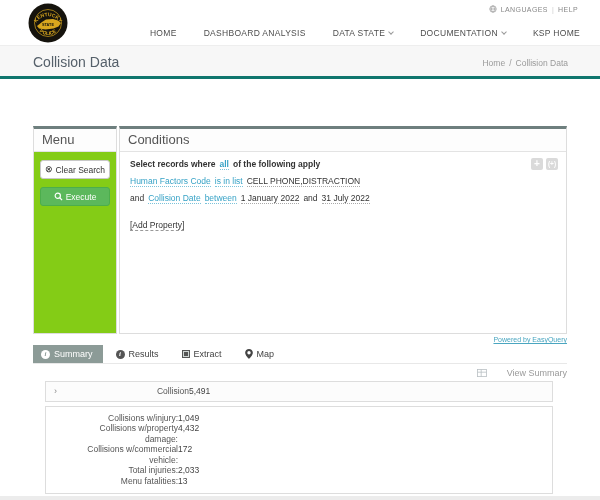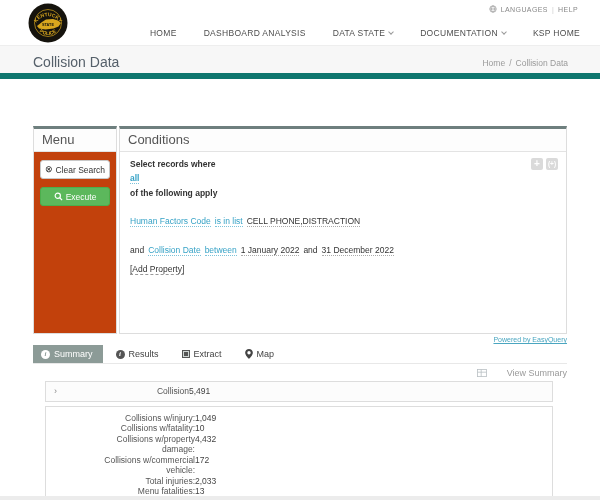--- a/index.html
+++ b/index.html
@@ -9,43 +9,43 @@
   
   .topbar { position:relative; height:46px; background:#fff; border-bottom:1px solid #eee; }
   .logo { position:absolute; left:28px; top:3px; width:40px; height:40px; }
   .util-links { position:absolute; right:22px; top:5px; font-size:7px; color:#888; letter-spacing:.4px; display:flex; align-items:center; gap:4px; }
   .util-links .sep { color:#ccc; }
   .main-nav { position:absolute; right:20px; bottom:7px; display:flex; gap:27px; font-size:8.5px; color:#4d4d4d; letter-spacing:.3px; }
   .main-nav .nav-item { display:flex; align-items:center; gap:4px; cursor:pointer; white-space:nowrap; }
   .caret { display:inline-block; width:4px; height:4px; border-right:1px solid #999; border-bottom:1px solid #999; transform:rotate(45deg); margin-top:-2px; }
 
   
-  .band { position:relative; height:33px; background:#f7f7f7; border-bottom:6px solid #0f766e; }
+  .band { position:relative; height:33px; background:#f7f7f7; border-bottom:3px solid #0f766e; }
   .band .title { position:absolute; left:33px; top:8px; font-size:14px; color:#55606a; }
   .band .crumbs { position:absolute; right:32px; top:12px; font-size:8.5px; color:#9a9a9a; display:flex; gap:4px; }
 
   
   .panels { position:absolute; left:33px; top:126px; width:534px; height:208px; display:flex; gap:2px; }
-  .panel { border:1px solid #ddd; border-top:3px solid #6e7f7e; background:#c2410c; }
+  .panel { border:1px solid #ddd; border-top:3px solid #6e7f7e; background:#84cc16; }
   .panel-menu { width:84px; flex:0 0 84px; }
   .panel-cond { flex:1; background:#fff; position:relative; }
   .panel-head { font-size:13px; color:#555; padding:3px 8px 4px 8px; border-bottom:1px solid #e3e3e3; background:#fdfdfd; }
   .menu-body { padding:8px 6px; display:flex; flex-direction:column; gap:8px; }
   .btn { display:flex; align-items:center; justify-content:center; gap:3px; height:19px; border-radius:3px; font-size:8.5px; cursor:pointer; }
   .btn-clear { background:#fff; border:1px solid #c8c8c8; color:#333; }
   .btn-exec { background:#5cb85c; border:1px solid #4cae4c; color:#fff; }
   .clear-glyph { font-size:9px; color:#222; line-height:1; }
 
   .cond-body { position:relative; padding:7px 10px; font-size:8.5px; color:#333; }
   .cond-line { margin-bottom:6px; display:flex; flex-wrap:wrap; gap:4px; align-items:baseline; }
-  .cond-intro { font-weight:bold;flex-direction:column; }
+  .cond-intro { font-weight:bold; }
   .lnk { color:#36a2c6; border-bottom:1px dotted #7cc3da; cursor:pointer; }
-  .val { color:#333; border-bottom:1px dotted #aaa; cursor:pointer;margin-top:12px; }
+  .val { color:#333; border-bottom:1px dotted #aaa; cursor:pointer; }
   .plain { color:#333; }
-  .addprop { margin-top:8px; font-size:8.5px; color:#333; }
+  .addprop { margin-top:16px; font-size:8.5px; color:#333; }
   .addprop span { border-bottom:1px dashed #999; cursor:pointer; }
   .cond-tools { position:absolute; right:8px; top:6px; display:flex; gap:3px; }
   .icon-btn { width:12px; height:12px; background:#dadada; border-radius:2px; color:#fff; font-weight:bold; display:flex; align-items:center; justify-content:center; cursor:pointer; }
   .icon-btn.plus { font-size:10px; line-height:1; }
   .icon-btn.group { font-size:6.5px; line-height:1; }
 
   .powered { position:absolute; left:33px; top:336px; width:534px; text-align:right; font-size:7px; }
   .powered a { color:#4aa6c0; text-decoration:underline; cursor:pointer; }
 
   
@@ -57,21 +57,21 @@
   .sq-icon { width:8px; height:8px; background:#555; box-shadow:inset 0 0 0 1px #555, inset 0 0 0 2px #cfd6d4; }
 
   
   .viewsum { position:absolute; right:33px; top:368px; font-size:9px; color:#9a9a9a; display:flex; align-items:center; gap:20px; cursor:pointer; }
   .sumtable { position:absolute; left:45px; top:381px; width:508px; }
   .sbox { border:1px solid #ddd; background:#fcfcfc; padding:4px 8px; }
   .sbox.detail { background:#fff; margin-top:4px; padding:6px 8px 7px 8px; }
   .srow { display:flex; align-items:baseline; font-size:8.5px; line-height:10.5px; }
   .srow .chev { width:10px; color:#888; font-size:9px; cursor:pointer; }
   .srow .lbl { width:125px; color:#555;text-align:right; }
-  .srow .lbl.ind { margin-left:28px; width:113px; }
+  .srow .lbl.ind { margin-left:11px; width:113px; }
   .srow .num { width:52px; text-align:left; color:#444; }
   .footer-strip { position:absolute; left:0; bottom:0; width:600px; height:4px; background:#ececec; }
 </style>
 </head>
 <body>
 
 <div class="page">
 
   <div class="topbar">
     <div class="logo">
@@ -164,21 +164,21 @@
           <span class="lnk">Human Factors Code</span>
           <span class="lnk">is in list</span>
           <span class="val">CELL PHONE,DISTRACTION</span>
         </div>
         <div class="cond-line">
           <span class="plain">and</span>
           <span class="lnk">Collision Date</span>
           <span class="lnk">between</span>
           <span class="val">1 January 2022</span>
           <span class="plain">and</span>
-          <span class="val">31 December 2022</span>
+          <span class="val">31 July 2022</span>
         </div>
         <div class="addprop">
           <span>[Add Property]</span>
         </div>
       </div>
     </div>
   </div>
 
   <div class="powered">
     <a>Powered by EasyQuery</a>
@@ -222,24 +222,20 @@
         <span class="num">5,491</span>
       </div>
     </div>
 
     <div class="sbox detail">
       <div class="srow">
         <span class="lbl ind">Collisions w/injury:</span>
         <span class="num">1,049</span>
       </div>
       <div class="srow">
-        <span class="lbl ind">Collisions w/fatality:</span>
-        <span class="num">10</span>
-      </div>
-      <div class="srow">
         <span class="lbl ind">Collisions w/property damage:</span>
         <span class="num">4,432</span>
       </div>
       <div class="srow">
         <span class="lbl ind">Collisions w/commercial vehicle:</span>
         <span class="num">172</span>
       </div>
       <div class="srow">
         <span class="lbl ind">Total injuries:</span>
         <span class="num">2,033</span>

